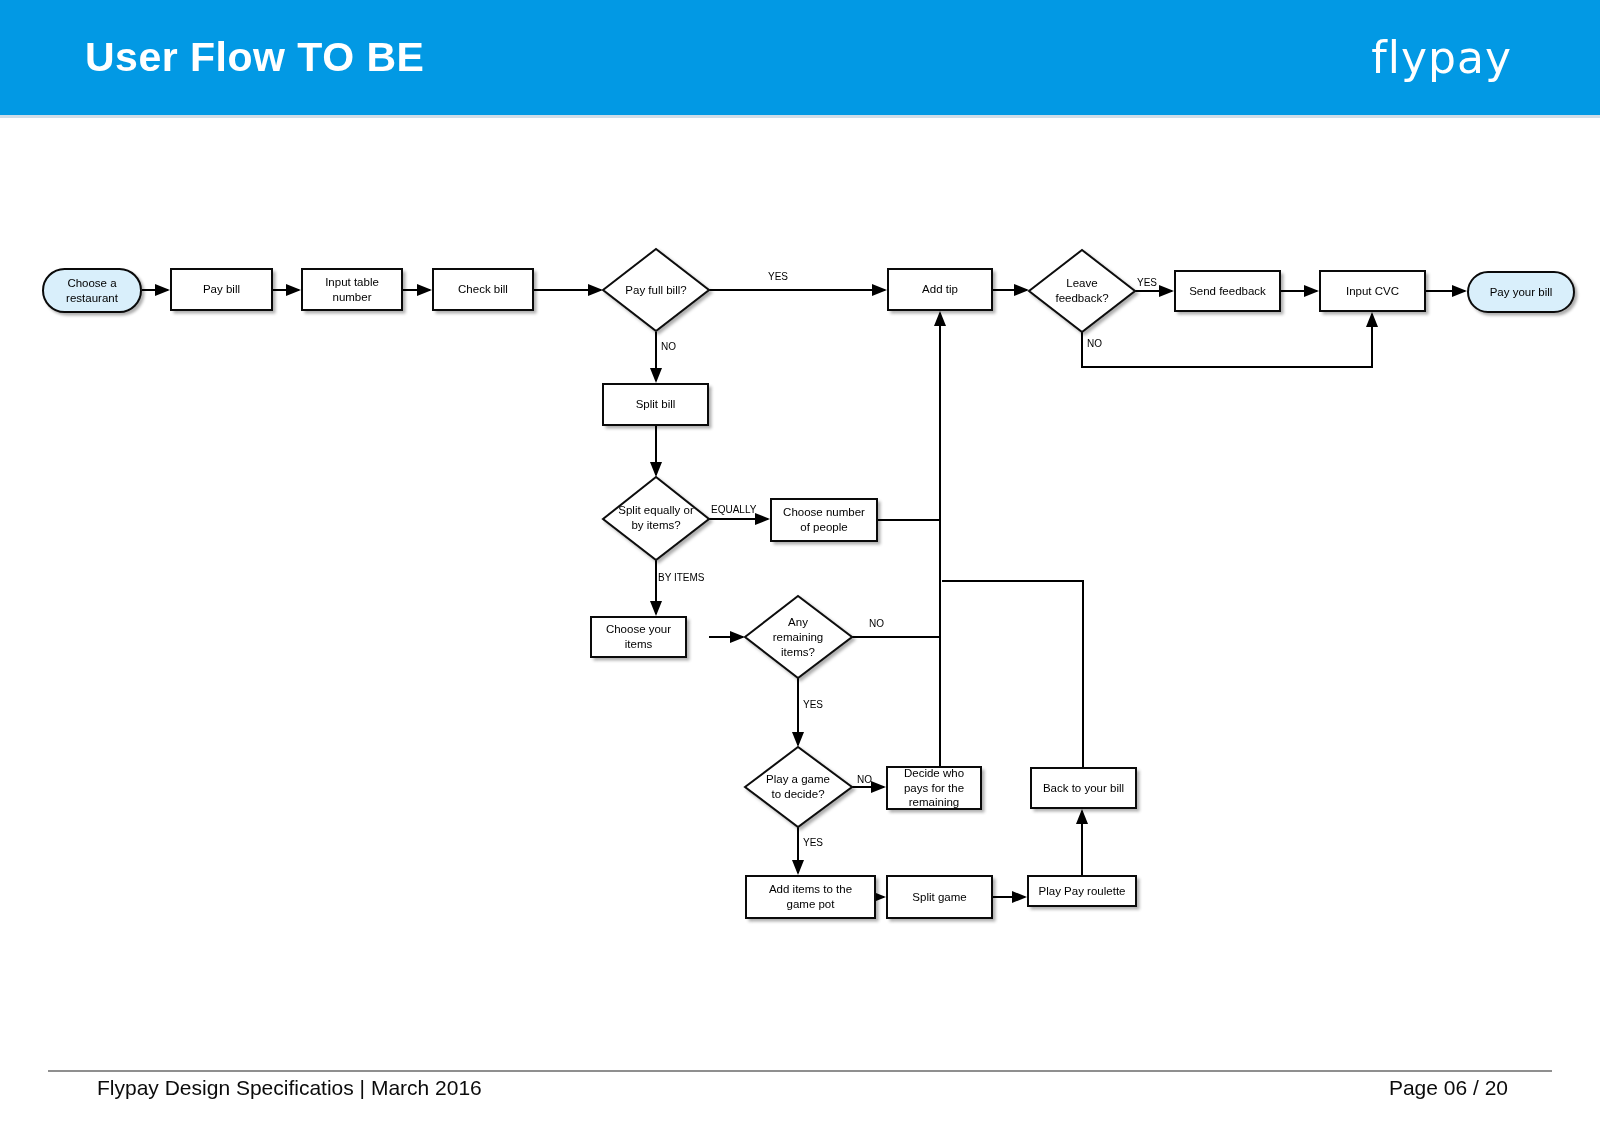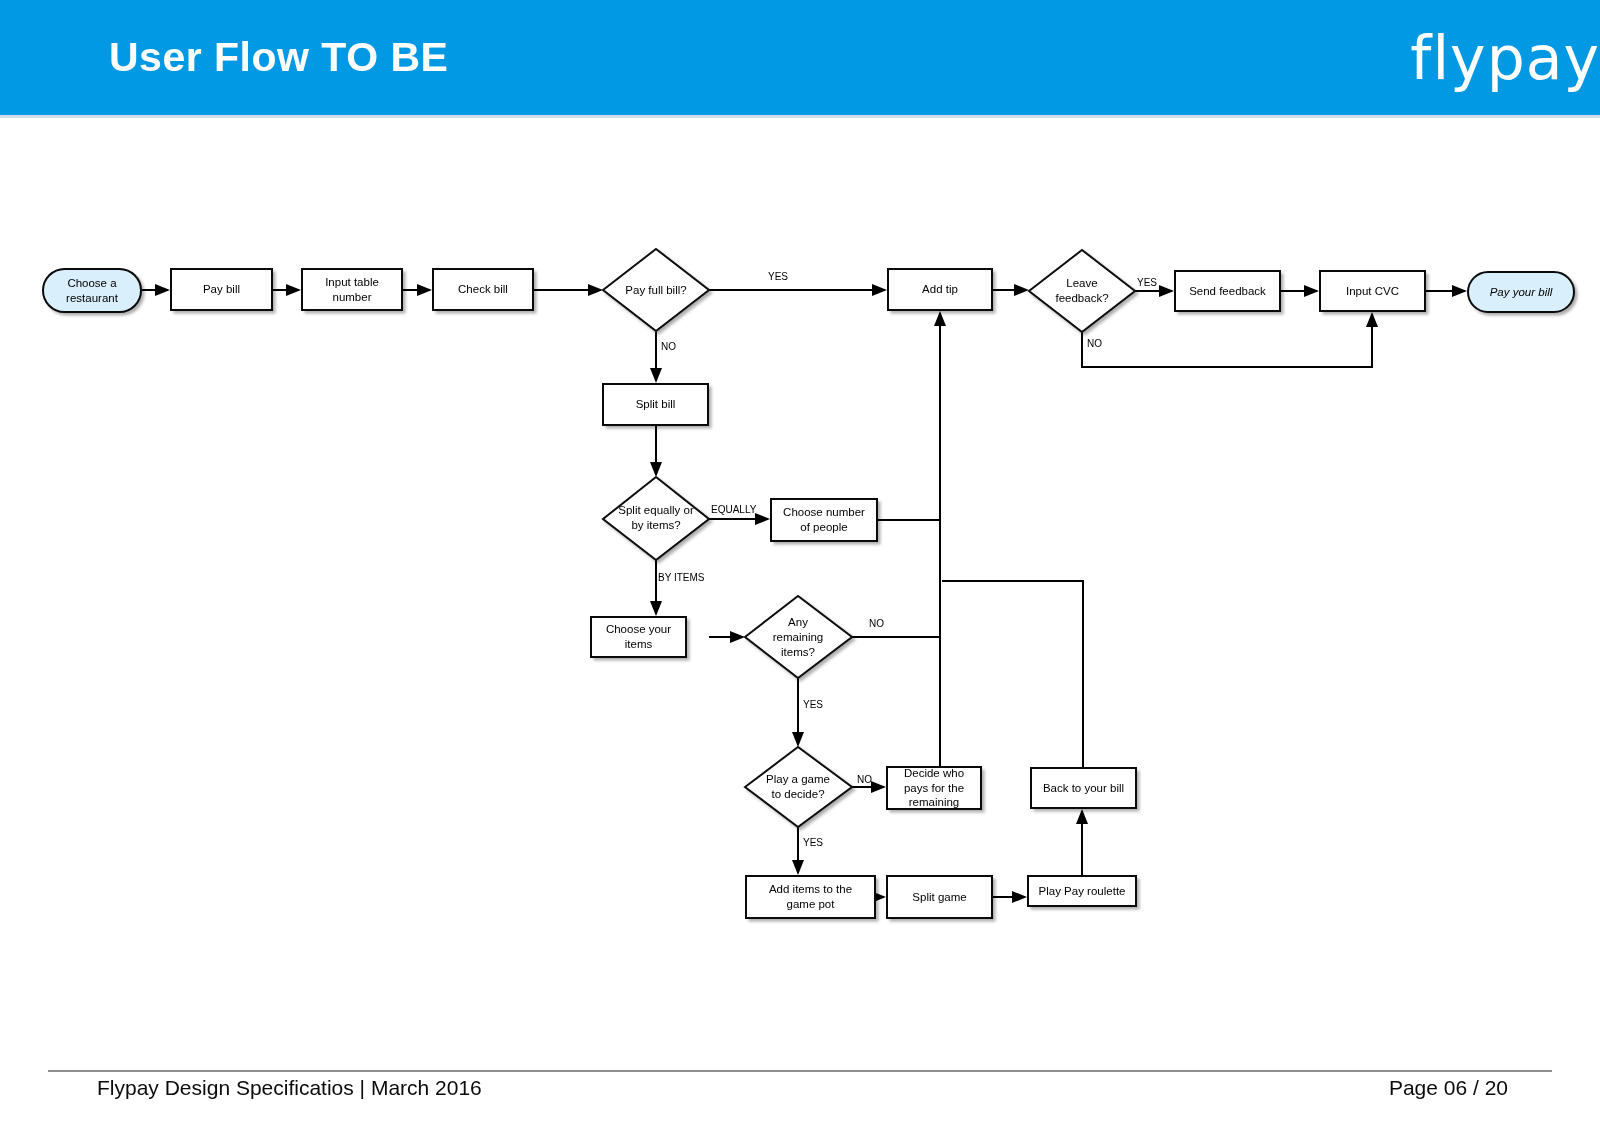--- a/index.html
+++ b/index.html
@@ -8,25 +8,25 @@
     font-family:"Liberation Sans", sans-serif;overflow:hidden;
   }
   
   .header{
     position:absolute;left:0;top:0;width:1600px;height:118px;
     background:#0299e4;border-bottom:3px solid #cfdde8;
     display:flex;align-items:center;justify-content:space-between;
     box-sizing:border-box;
   }
   .header-title{
-    margin-left:109px;color:#ffffff;font-size:41px;font-weight:700;
+    margin-left:85px;color:#ffffff;font-size:41px;font-weight:700;
     letter-spacing:0.5px;
   }
   .header-logo{
-    color:#ffffff;font-size:60px;font-weight:400;
+    margin-right:88px;color:#ffffff;font-size:44px;font-weight:400;
     font-family:"DejaVu Sans", sans-serif;letter-spacing:1px;
   }
   
   .stage{position:absolute;left:0;top:0;width:1600px;height:1130px;}
   .edges{position:absolute;left:0;top:0;}
   .node{
     position:absolute;background:#ffffff;border:2px solid #0a0a0a;
     box-shadow:2.5px 2.5px 3px rgba(0,0,0,0.32);
     display:flex;align-items:center;justify-content:center;text-align:center;
     font-size:11.5px;line-height:1.3;color:#000;padding:0 8px;box-sizing:border-box;
@@ -110,21 +110,21 @@
       </g>
     </svg>
 
     <div class="node pill" style="left:42px;top:268px;width:100px;height:45px;">Choose a restaurant</div>
     <div class="node" style="left:170px;top:268px;width:103px;height:43px;">Pay bill</div>
     <div class="node" style="left:301px;top:268px;width:102px;height:43px;">Input table number</div>
     <div class="node" style="left:432px;top:268px;width:102px;height:43px;">Check bill</div>
     <div class="node" style="left:887px;top:268px;width:106px;height:43px;">Add tip</div>
     <div class="node" style="left:1174px;top:270px;width:107px;height:42px;">Send feedback</div>
     <div class="node" style="left:1319px;top:270px;width:107px;height:42px;">Input CVC</div>
-    <div class="node pill" style="left:1467px;top:271px;width:108px;height:42px;border-radius:21px;font-style:italic;">Pay your bill</div>
+    <div class="node pill" style="left:1467px;top:271px;width:108px;height:42px;border-radius:21px;">Pay your bill</div>
     <div class="node" style="left:602px;top:383px;width:107px;height:43px;">Split bill</div>
     <div class="node" style="left:770px;top:498px;width:108px;height:44px;">Choose number of people</div>
     <div class="node" style="left:590px;top:616px;width:97px;height:42px;">Choose your items</div>
     <div class="node" style="left:886px;top:766px;width:96px;height:44px;">Decide who pays for the remaining</div>
     <div class="node" style="left:1030px;top:767px;width:107px;height:42px;">Back to your bill</div>
     <div class="node" style="left:745px;top:875px;width:131px;height:44px;">Add items to the game pot</div>
     <div class="node" style="left:886px;top:875px;width:107px;height:44px;">Split game</div>
     <div class="node" style="left:1027px;top:875px;width:110px;height:32px;">Play Pay roulette</div>
 
     <div class="dlabel" style="left:656px;top:290px;width:90px;">Pay full bill?</div>

